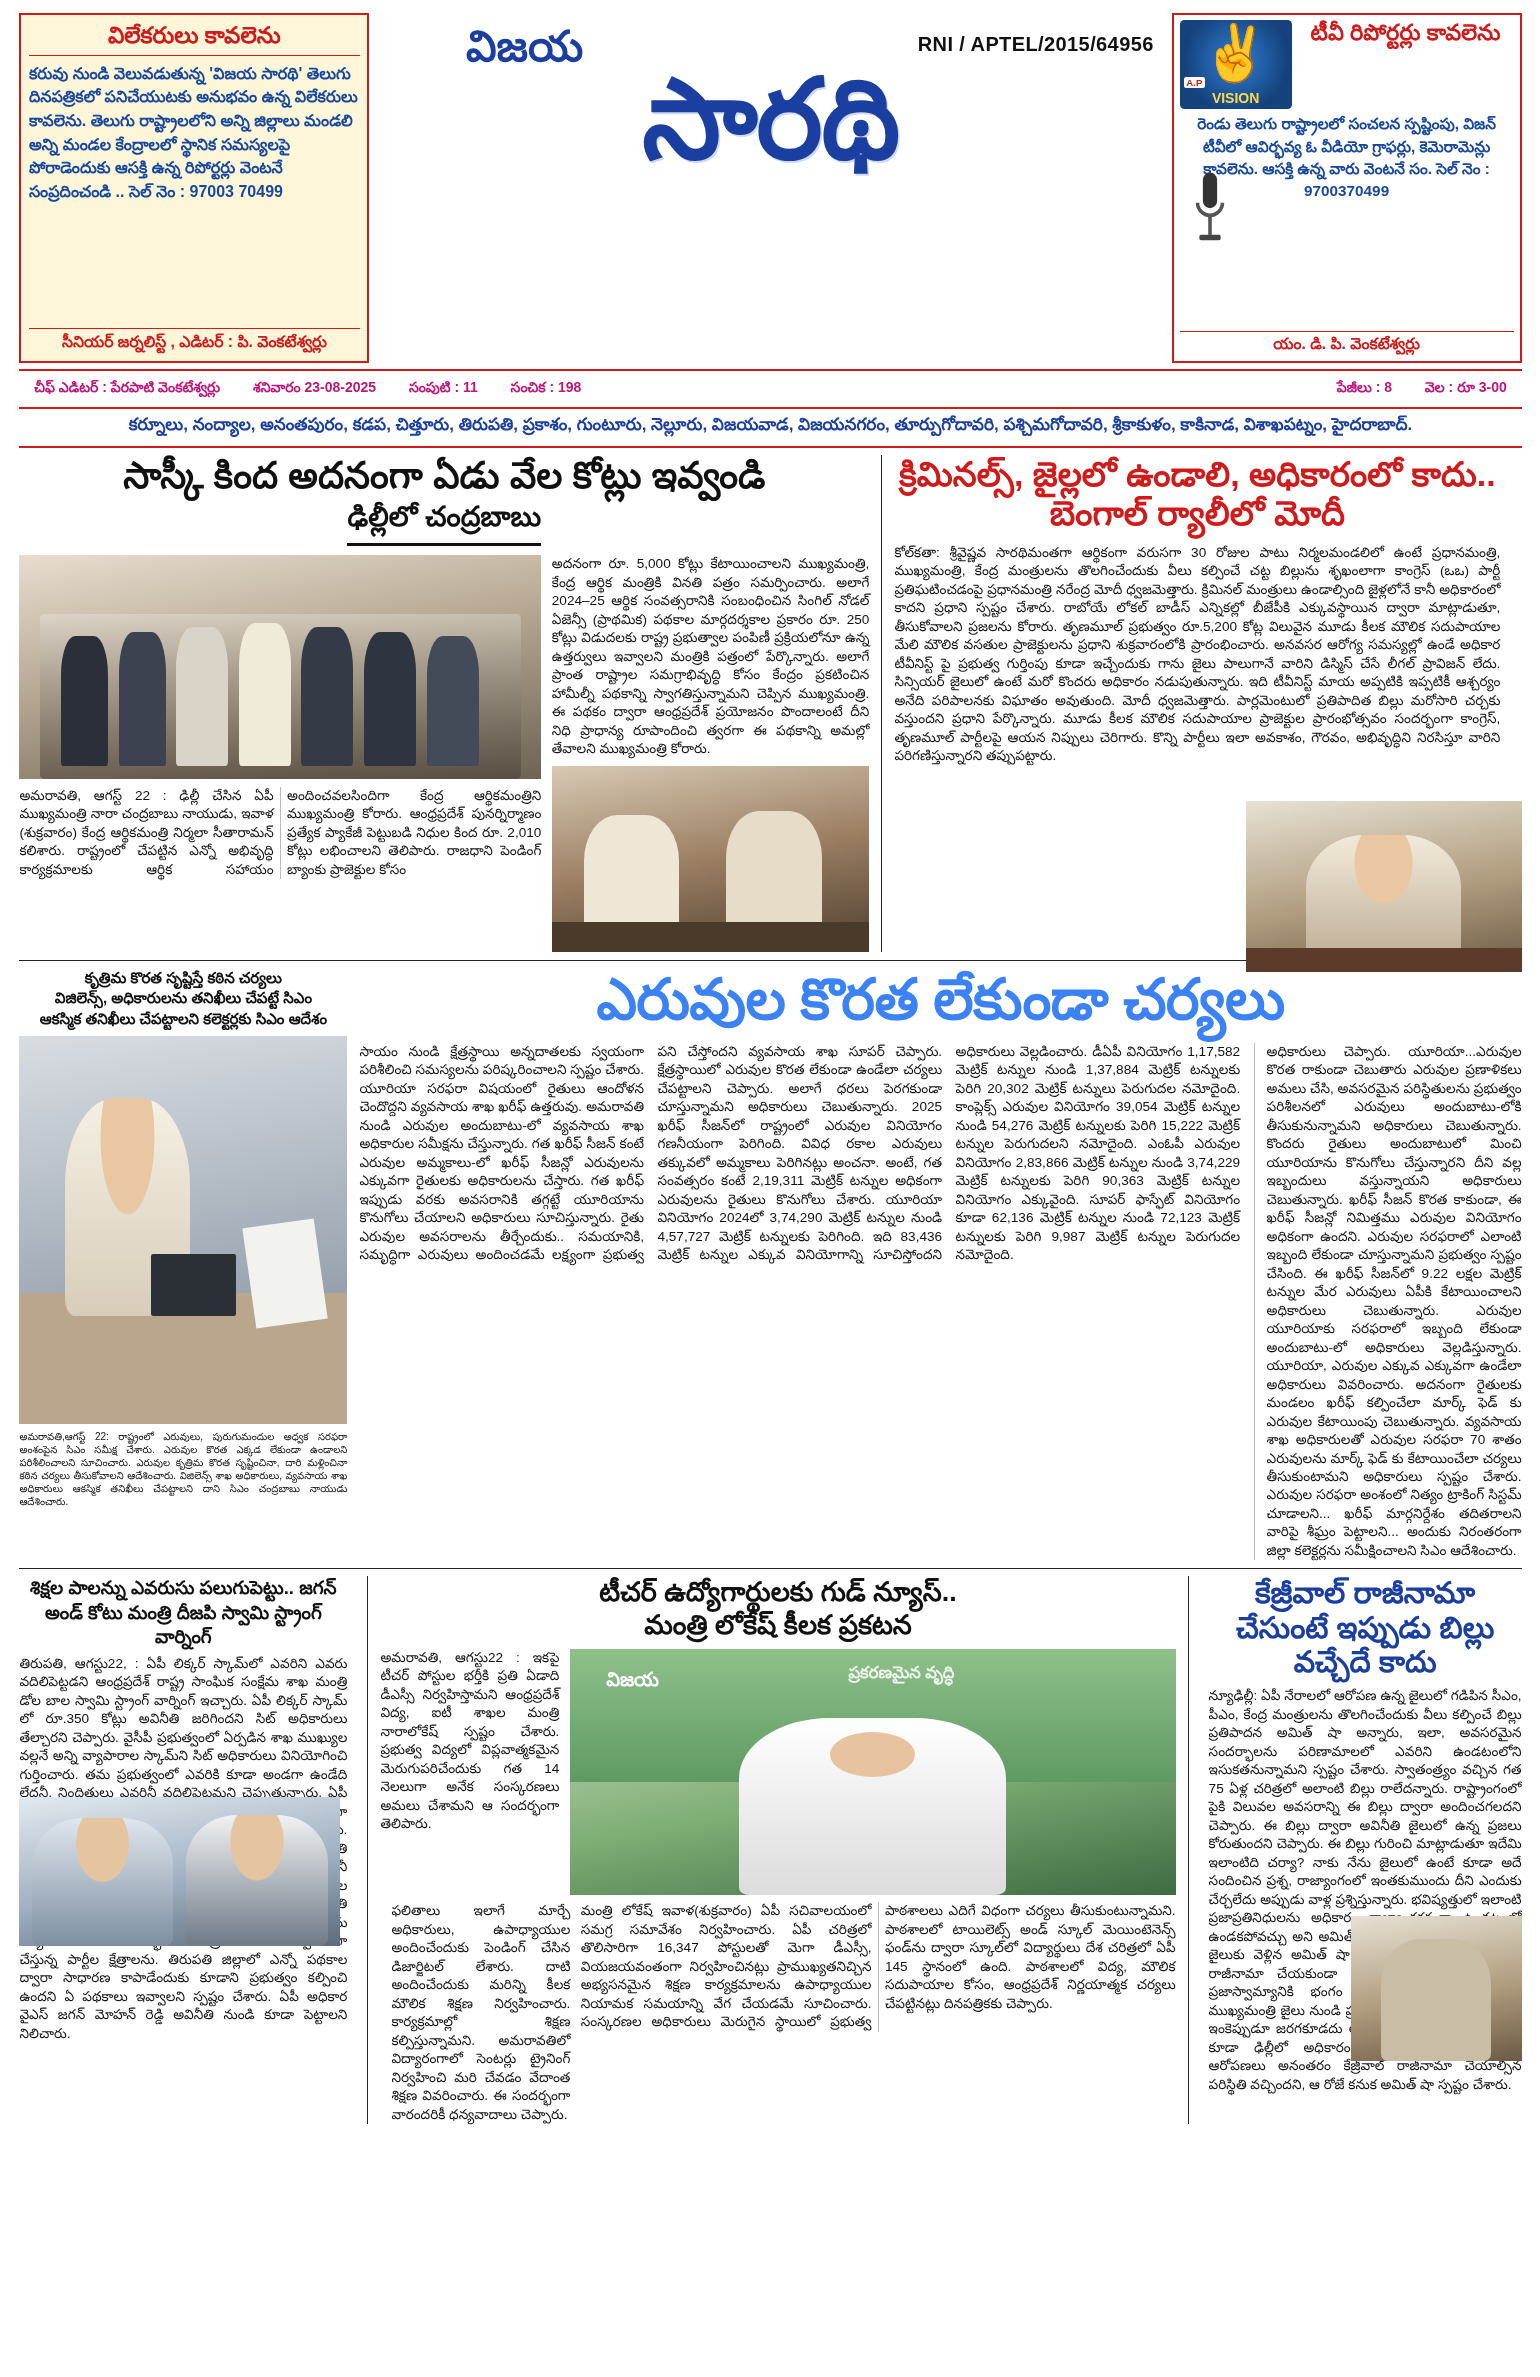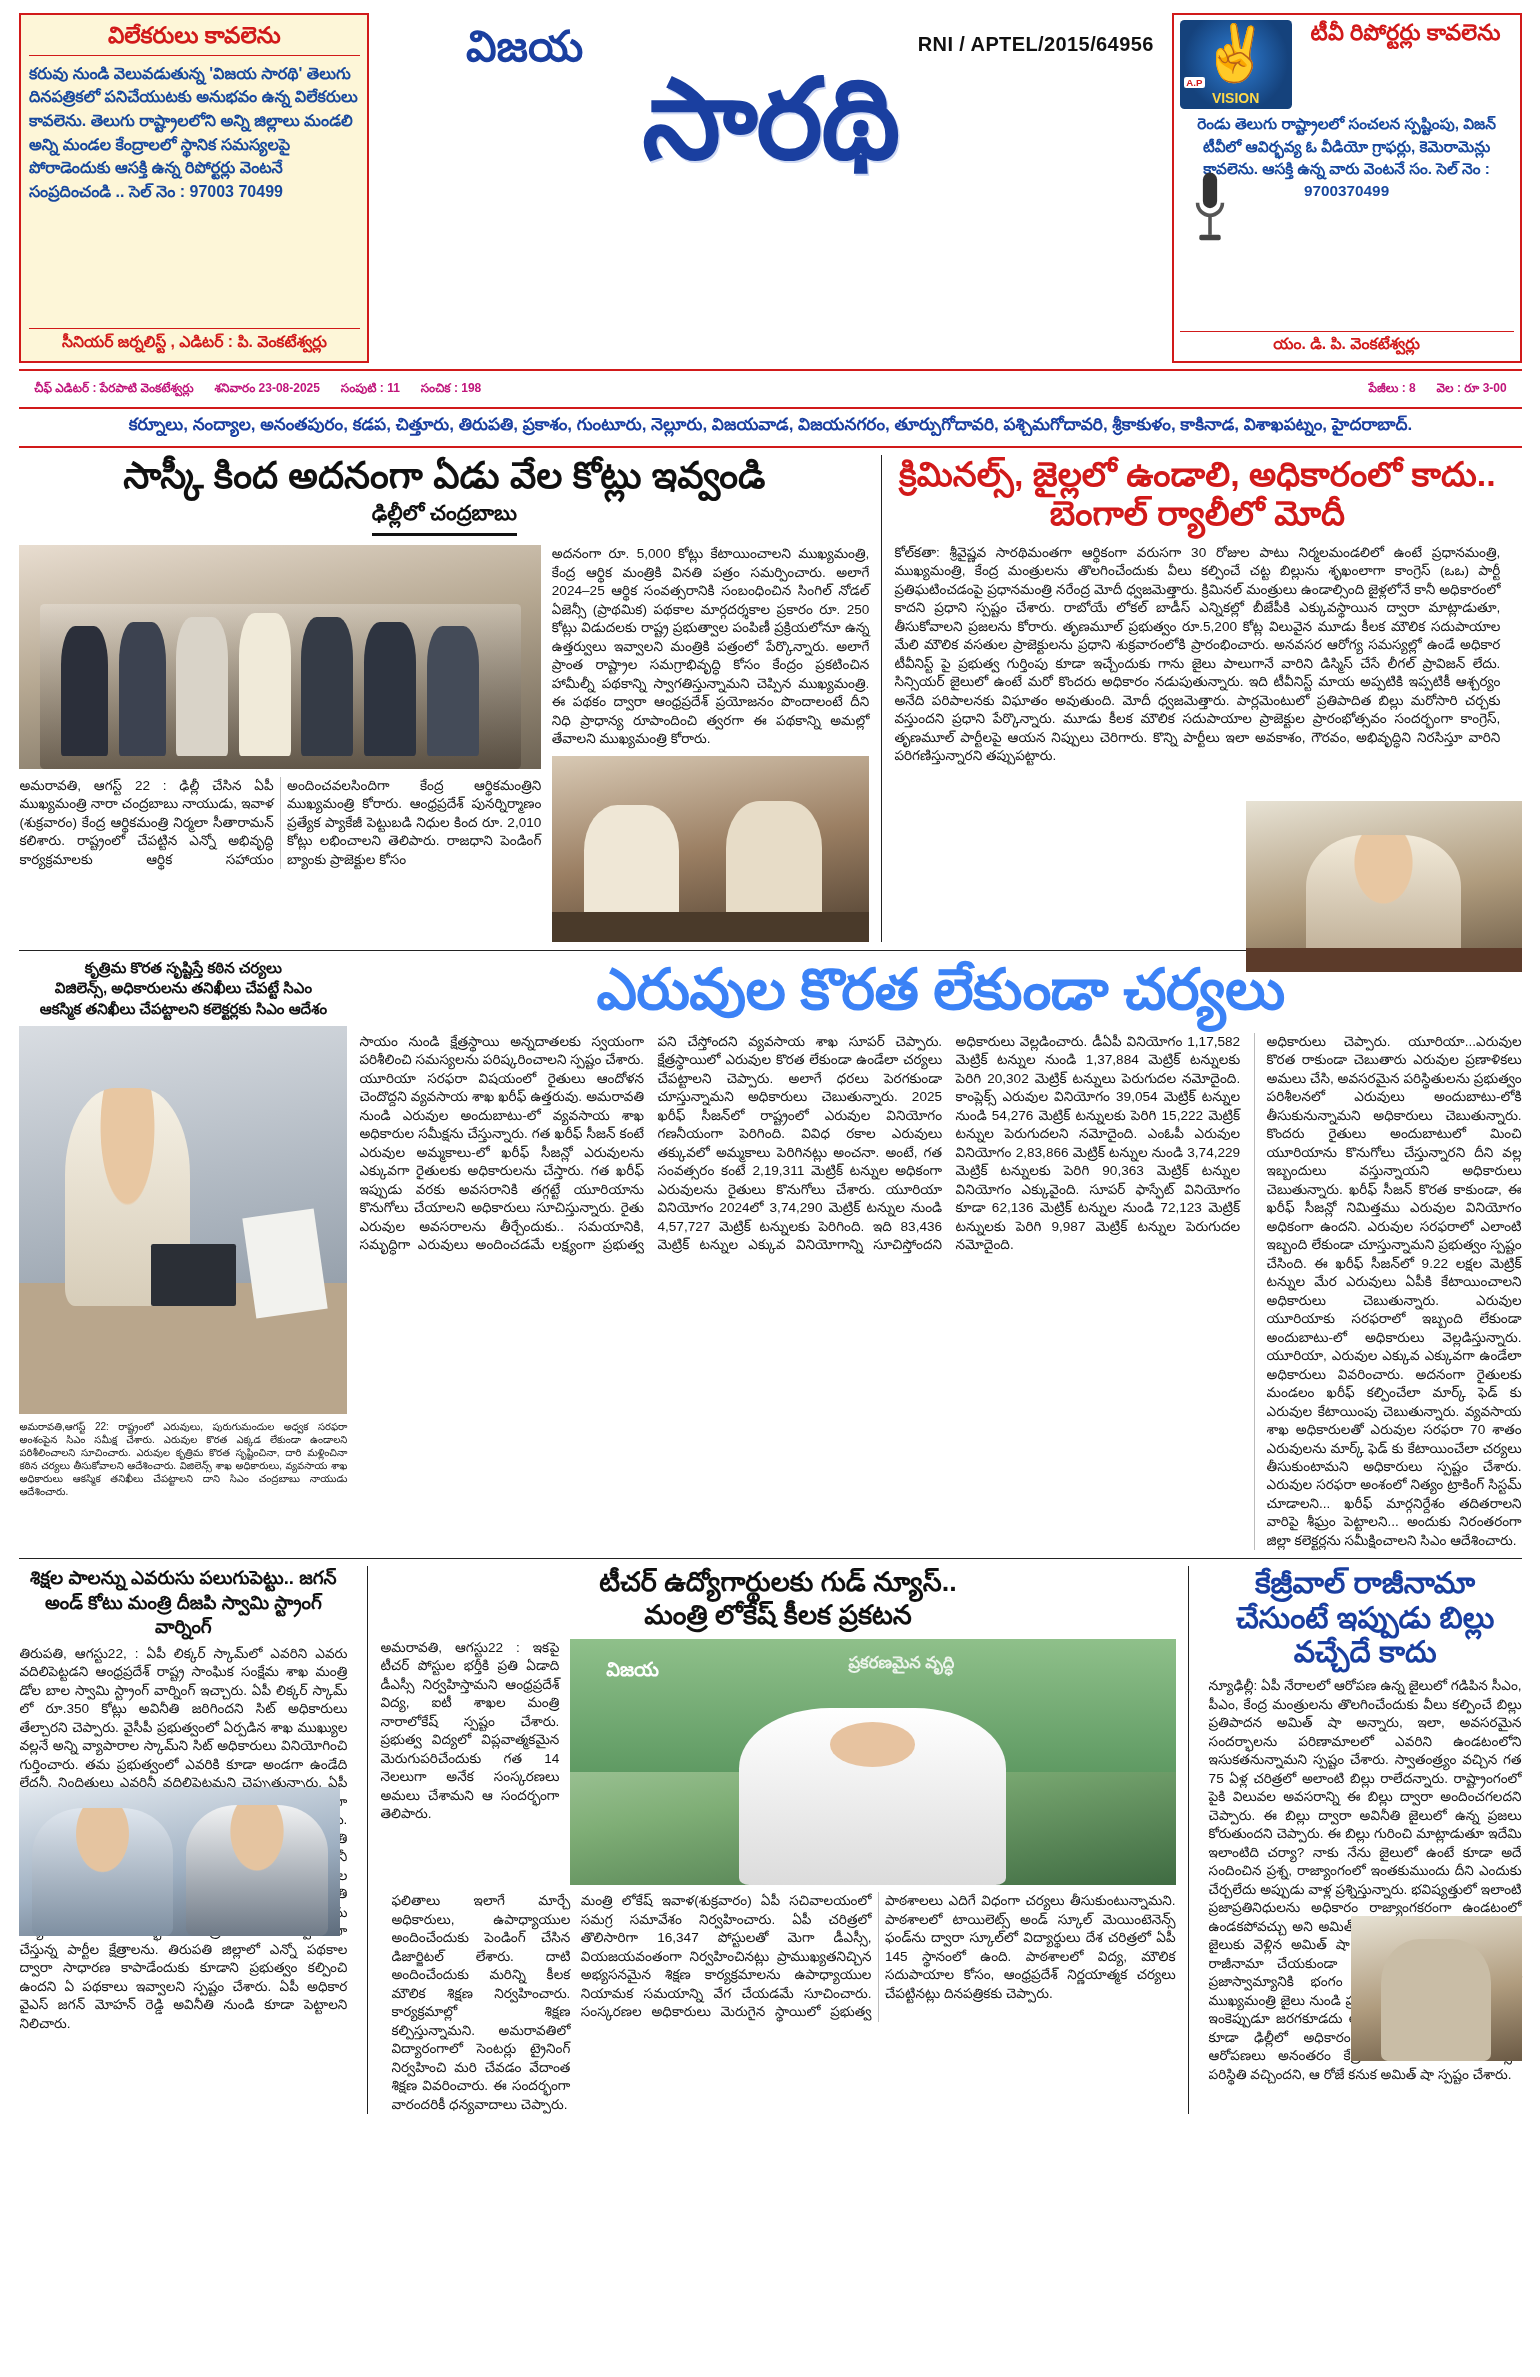--- a/index.html
+++ b/index.html
@@ -146,24 +146,25 @@
   }
 
   
   .infobar {
     margin-top: 6px;
     border-top: 2.2px solid #d11a1a;
     border-bottom: 2.2px solid #d11a1a;
     display: flex;
     align-items: center;
     height: 40px;
-    font-size: 12px;
+    font-size: 14px;
     font-weight: bold;
     color: #c0157a;
     padding: 0 4.5px;
+    gap: 12px;
   }
   .infobar .seg { padding: 0 10.4px; white-space: nowrap; }
   .infobar .spacer { flex: 1; }
   .editions {
     border-bottom: 2.2px solid #d11a1a;
     padding: 6px 4.5px 7.5px;
     font-size: 17px;
     font-weight: bold;
     color: #1a3fa0;
     text-align: center;
@@ -192,21 +193,21 @@
 
   .sec1 { display:flex; gap:12px; }
   .col-left { width: 850px; }
   .col-right { width: 619px; border-left: 1.5px solid #222; padding-left: 12px; }
 
   .head-main {
     font-size: 37px; font-weight: bold; color:#111; text-align:center;
     line-height:1.12;
   }
   .head-sub {
-    font-size: 21px; font-weight: bold; text-align:center; color:#111;
+    font-size: 28px; font-weight: bold; text-align:center; color:#111;
     margin-top: 4.5px;
   }
   .head-red {
     font-size: 34px; font-weight: bold; color:#d11a1a; text-align:center; line-height:1.15;
   }
   .underline-mark { display:inline-block; border-bottom: 3px solid #111; padding-bottom: 3px; }
 
   .two-col { column-count: 2; column-gap: 13.4px; column-rule: 0.7px solid #bbb; }
   .three-col { column-count: 3; column-gap: 13.4px; }
 

